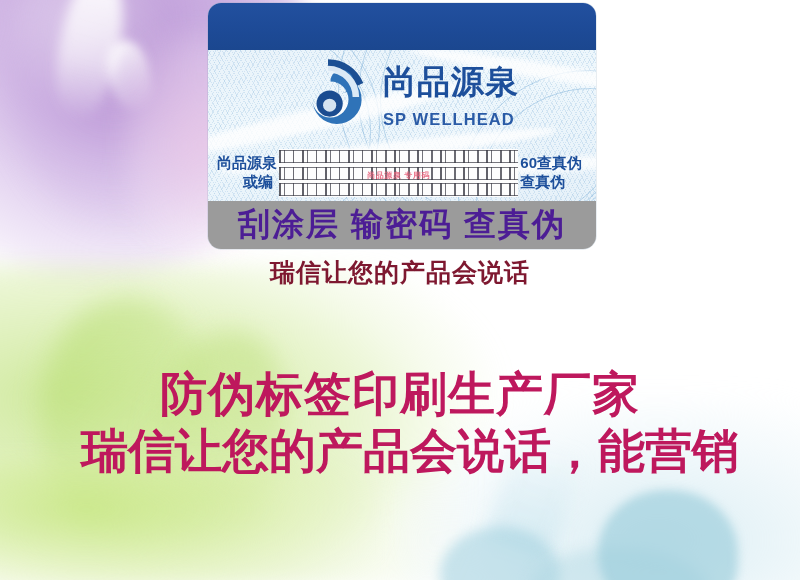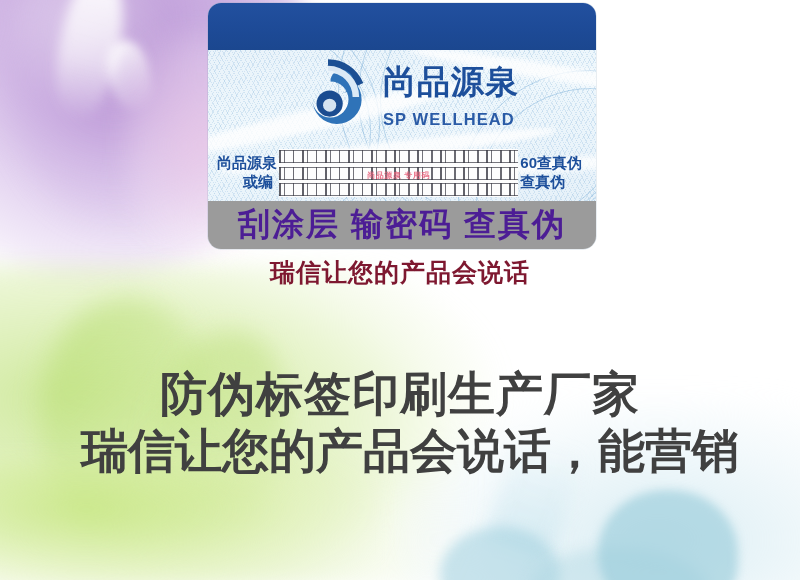--- a/index.html
+++ b/index.html
@@ -399,21 +399,21 @@
     white-space: nowrap;
   }
 
   
   #headline {
     position: absolute;
     left: 0;
     right: 0;
     top: 368px;
     text-align: center;
-    color: #404040;
+    color: #be185d;
   }
   .hl-line {
     font-family: "Liberation Sans", "DejaVu Sans", sans-serif;
     font-weight: 700;
     white-space: nowrap;
     line-height: 1.12;
   }
   .hl-line.l1 { font-size: 47px; letter-spacing: 1px; }
   .hl-line.l2 { font-size: 47px; letter-spacing: 0px; margin-top: 4px; padding-left: 20px; }
 </style>

